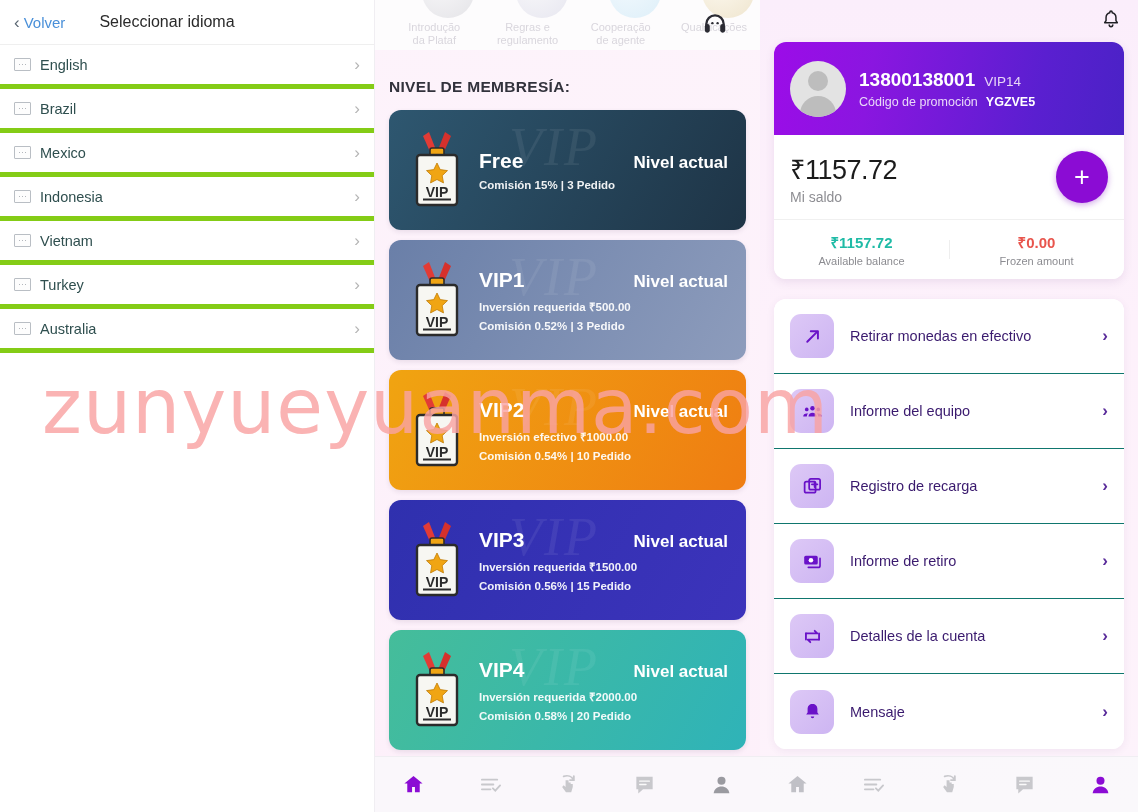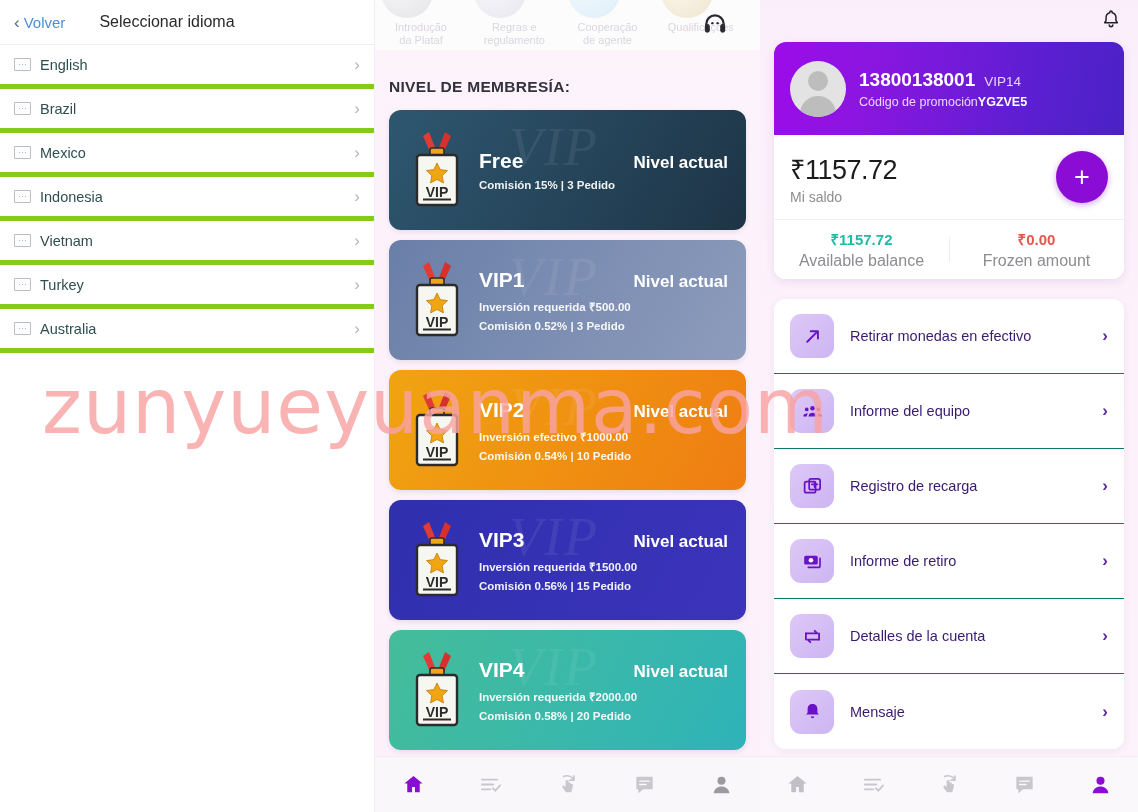--- a/index.html
+++ b/index.html
@@ -51,21 +51,21 @@
   .panel-mid {
     width: 385px; height: 812px; flex: 0 0 385px;
     position: relative; overflow: hidden;
     background: linear-gradient(180deg,#fdf3fb 0%, #fdf0fa 100%);
   }
   .mid-topicons {
     height: 50px; background: #fdfcfd; position: relative;
     display: flex; padding: 0 6px; overflow: hidden;
   }
   .topicon {
-    flex: 1; display: flex; flex-direction: column; align-items: flex-start;
+    flex: 1; display: flex; flex-direction: column; align-items: flex-end;
     position: relative;
   }
   .topicon .circ {
     width: 52px; height: 52px; border-radius: 50%;
     margin-top: -34px; opacity: .45;
   }
   .topicon .tlabel {
     font-size: 11px; color: #d9d6dd; line-height: 13px;
     text-align: center; margin-top: 3px; width: 80px;
   }
@@ -119,21 +119,21 @@
   .avatar {
     width: 56px; height: 56px; border-radius: 50%; background: #e3e3e3;
     flex: 0 0 56px; margin-right: 13px; position: relative; overflow: hidden;
     display:flex; align-items:flex-end; justify-content:center;
   }
   .avatar .head { width: 20px; height: 20px; border-radius: 50%; background: #bdbdbd; position: absolute; top: 10px; left: 18px; }
   .avatar .body { width: 36px; height: 21px; border-radius: 18px 18px 0 0; background: #bdbdbd; margin-bottom: 0; }
   .pname-row { display: flex; align-items: baseline; gap: 9px; }
   .pname { font-size: 19px; font-weight: 700; color: #fff; }
   .pvip { font-size: 13.5px; color: #e7d6f7; }
-  .pcode-row { margin-top: 4px; display: flex; align-items: baseline; }
+  .pcode-row { margin-top: 4px; display: flex; gap: 8px; align-items: baseline; }
   .pcode-lbl { font-size: 12.5px; color: #e9d9f8; }
   .pcode-val { font-size: 12.5px; color: #ffffff; font-weight: 700; }
   .balance-row {
     height: 84px; display: flex; align-items: center; padding: 0 16px;
     background: #fff; position: relative;
   }
   .bal-amount { font-size: 27px; color: #1b1b1b; font-weight: 400; letter-spacing: -.5px; }
   .bal-label { font-size: 14px; color: #8e8e93; margin-top: 2px; }
   .plus-btn {
     width: 52px; height: 52px; border-radius: 50%; margin-left: auto;
@@ -145,21 +145,21 @@
     display: flex; border-top: 1px solid #f0f0f0; background: #fff;
     height: 60px; align-items: center;
   }
   .sub-bal { flex: 1; text-align: center; position: relative; }
   .sub-bal + .sub-bal::before {
     content:""; position: absolute; left: 0; top: 8px; bottom: 8px; width: 1px; background: #eeeeee;
   }
   .sub-amt { font-size: 15px; font-weight: 700; }
   .sub-amt.green { color: #1fbba6; }
   .sub-amt.red { color: #e8554d; }
-  .sub-lbl { font-size: 16px; color: #8c8c91; margin-top: 3px; }
+  .sub-lbl { font-size: 11px; color: #8c8c91; margin-top: 3px; }
 
   .menu-card {
     margin: 20px 14px 0 14px; background: #fff; border-radius: 12px;
     overflow: hidden; box-shadow: 0 2px 8px rgba(90,40,120,.07);
   }
   .menu-row {
     height: 75px; display: flex; align-items: center; padding: 0 16px;
     border-bottom: 1px solid #0f766e; cursor: pointer; background: #fff;
   }
   .menu-row:last-child { border-bottom: none; }

